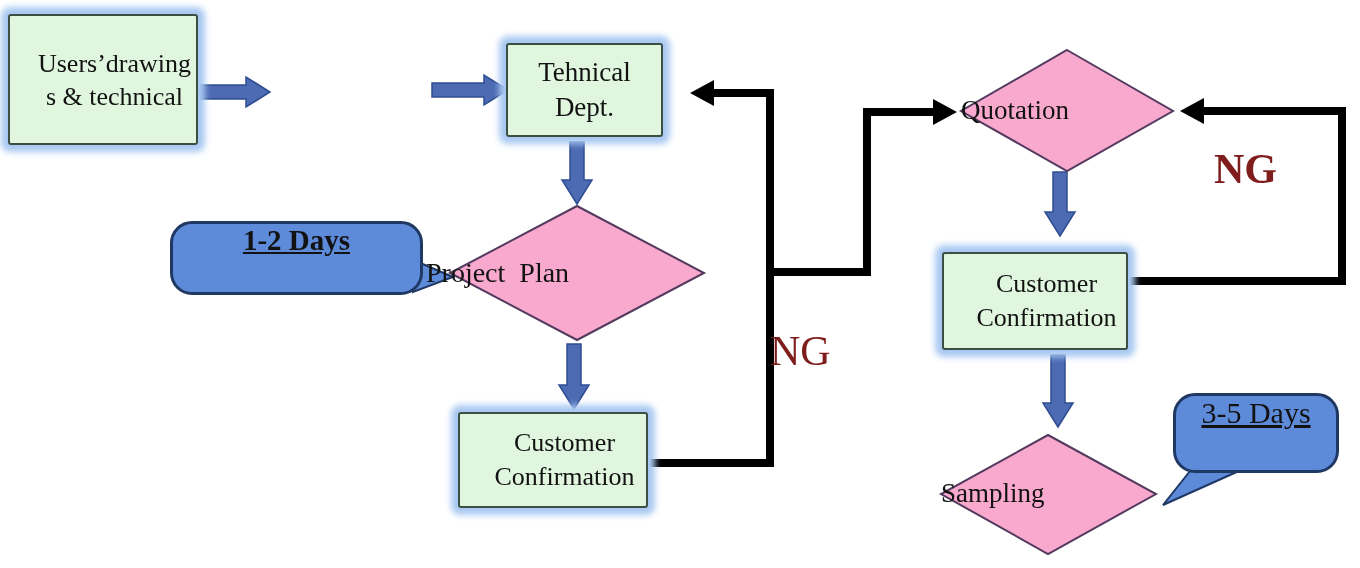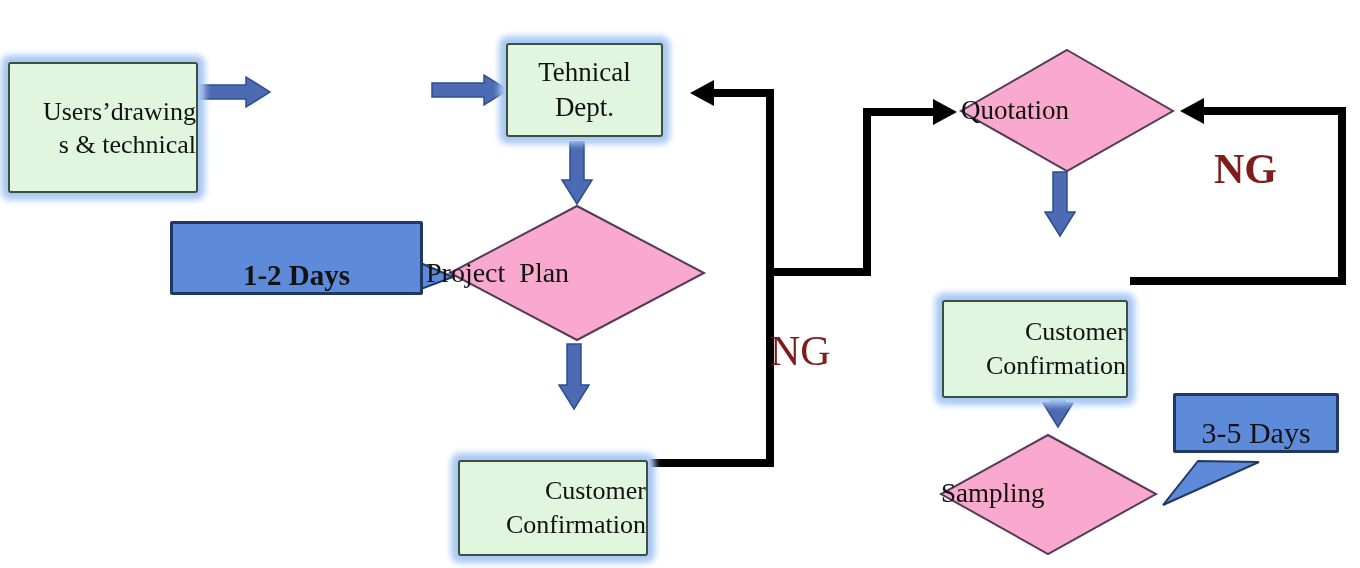--- a/index.html
+++ b/index.html
@@ -11,32 +11,33 @@
   svg.layer { position:absolute; left:0; top:0; width:1360px; height:568px; }
 
   .node {
     position:absolute; background:#e0f6de; border:2px solid #3d4f42;
     border-radius:3px; box-shadow:0 0 6px 7px #a9c9f2;
     display:flex; flex-direction:column; justify-content:center;
     box-sizing:border-box;
   }
   .node .ln { display:block; }
   .center { align-items:center; text-align:center; }
-  .leftpad { padding-left:23px; text-align:right;margin-top:48px; }
+  .leftpad { padding-left:23px; text-align:center; }
 
   .diamond-label {
     position:absolute; text-align:left; font-size:27px; white-space:pre;
     pointer-events:none;
   }
 
   .bubble {
     position:absolute; background:#5e8bd9; border:3px solid #1f3864;
-    border-radius:2px; box-sizing:border-box;
-    display:flex; align-items:flex-end; justify-content:center;
+    border-radius:22px; box-sizing:border-box;
+    display:flex; align-items:flex-start; justify-content:center;
     font-size:29px;
+    text-decoration:underline;
   }
   .bold { font-weight:bold; }
 
   .ng {
     position:absolute; color:#7f1d1d; font-size:42px; line-height:34px;
   }
 
   .conn { stroke:#000000; stroke-width:8; fill:none; }
   .diamond { stroke:#533a5e; stroke-width:2; }
   .barrow { stroke:#2e4d93; stroke-width:1.5; }
@@ -94,20 +95,20 @@
     <span class="ln">Confirmation</span>
   </div>
 
   <div class="diamond-label" style="left:426px; top:257px; width:254px; font-size:28px;">Project  Plan</div>
   <div class="diamond-label" style="left:961px; top:95px; width:212px;">Quotation</div>
   <div class="diamond-label" style="left:941px; top:478px; width:215px;">Sampling</div>
 
   <div class="bubble bold" style="left:170px; top:221px; width:253px; height:74px;">
     <span>1-2 Days</span>
   </div>
-  <div class="bubble" style="left:1173px; top:393px; width:166px; height:60px; font-size:30px;">
+  <div class="bubble" style="left:1173px; top:393px; width:166px; height:80px; font-size:30px;">
     <span>3-5 Days</span>
   </div>
 
   <div class="ng" style="left:770px; top:334px;">NG</div>
   <div class="ng bold" style="left:1214px; top:152px;">NG</div>
 
 </div>
 
 </body></html>

